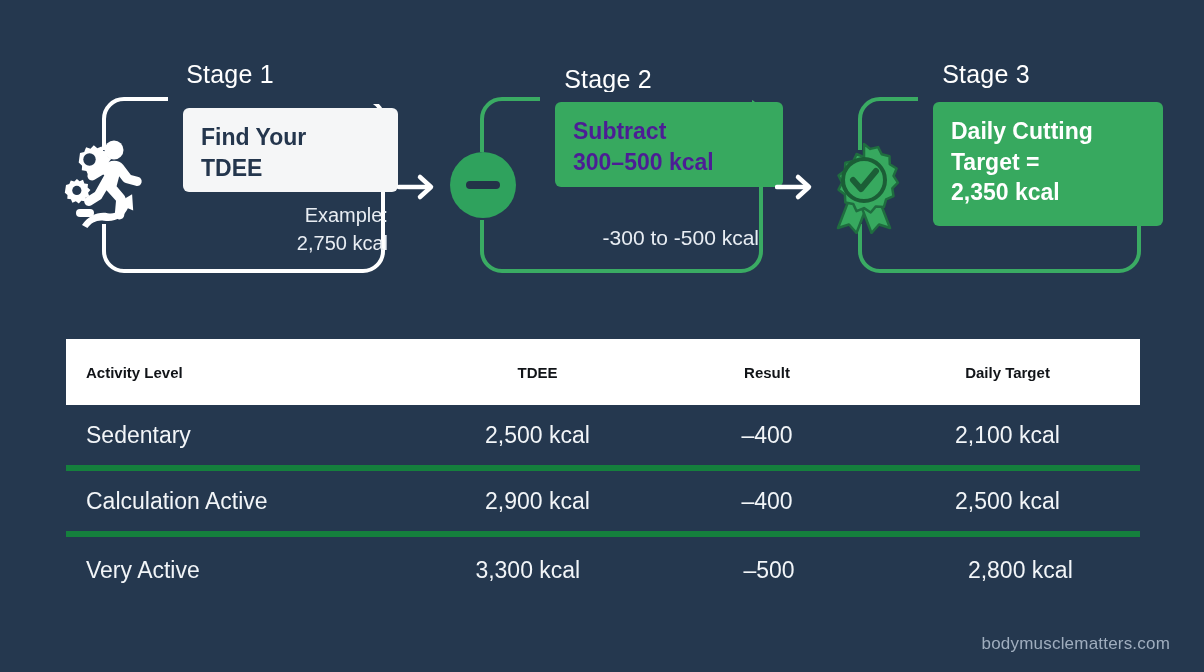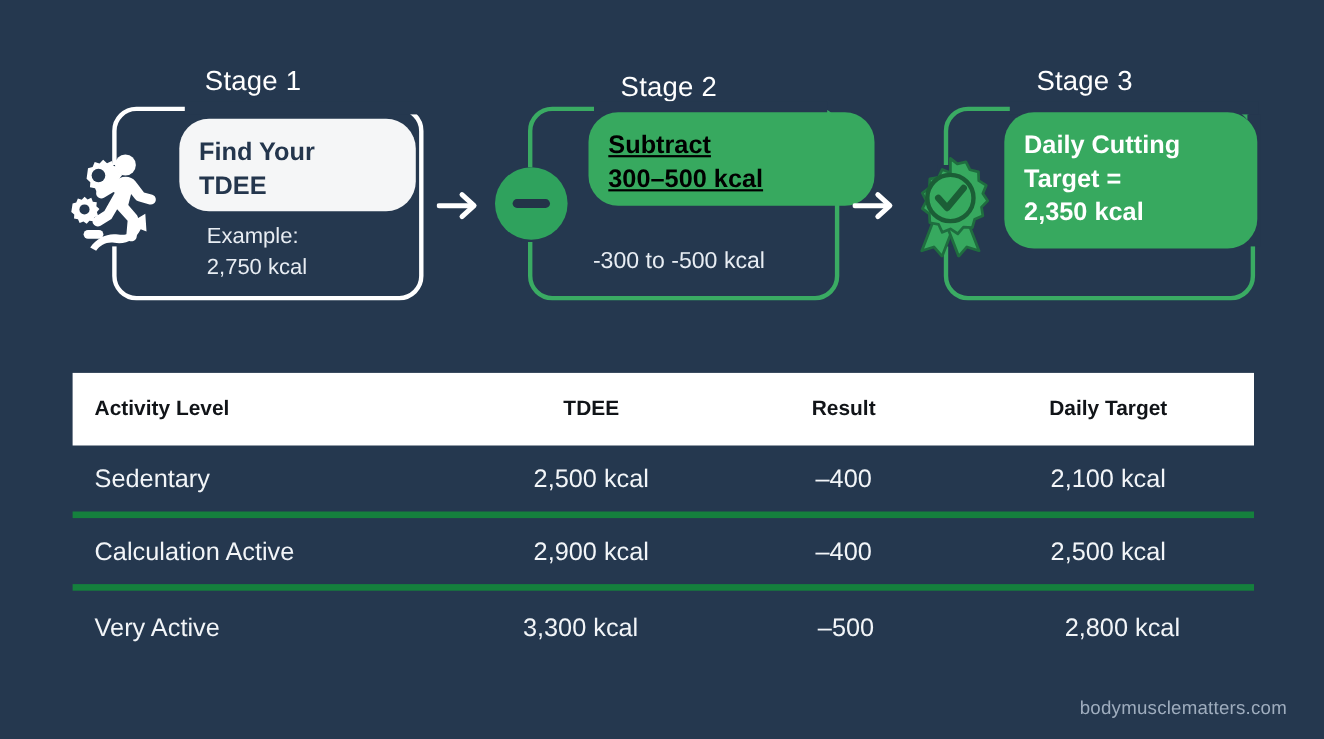--- a/index.html
+++ b/index.html
@@ -44,46 +44,48 @@
 
   
   .notch {
     position: absolute;
     background: #25384f;
   }
 
   
   .chip {
     position: absolute;
-    border-radius: 27px;
+    border-radius: 6px;
     padding: 14px 18px 16px 18px;
     font-size: 23px;
     font-weight: bold;
     line-height: 1.33;
+    margin-left: 20px;
   }
   #chip1 {
     left: 163px; top: 108px; width: 215px; height: 84px;
     background: #f5f6f7; color: #24364d;
   }
   #chip2 {
-    left: 535px; top: 102px; width: 260px; height: 85px;
-    background: #37a95f; color: #000000; text-decoration: underline;
+    left: 535px; top: 102px; width: 228px; height: 85px;
+    background: #37a95f; color: #4c1d95;
   }
   #chip3 {
     left: 913px; top: 102px; width: 230px; height: 124px;
     background: #37a95f; color: #ffffff;
   }
 
   
   .sub {
     position: absolute;
     font-size: 20px;
     color: #e8edf3;
     line-height: 1.38;
     font-weight: normal;
+    text-align: right;
   }
   #sub1 { left: 188px; top: 202px; width: 200px; }
   #sub2 { left: 539px; top: 224px; width: 220px; font-size: 21px; }
   #sub3 { left: 923px; top: 236px; width: 220px; font-size: 18px; }
 
   
   .icon-wrap { position: absolute; }
   #icon1 { left: 56px; top: 133px; width: 96px; height: 108px; }
   #icon3 { left: 822px; top: 142px; width: 84px; height: 92px; }
 
@@ -113,21 +115,21 @@
     left: 66px; top: 339px;
     width: 1074px;
   }
   .thead {
     background: #ffffff;
     height: 66px;
     display: flex;
     align-items: center;
   }
   .thead .cell {
-    font-size: 19px;
+    font-size: 15px;
     font-weight: bold;
     color: #111418;
   }
   .trow {
     height: 66px;
     display: flex;
     align-items: center;
     border-bottom: 6px solid #15803d;
   }
   .trow.last { border-bottom: none; gap: 34px; }

